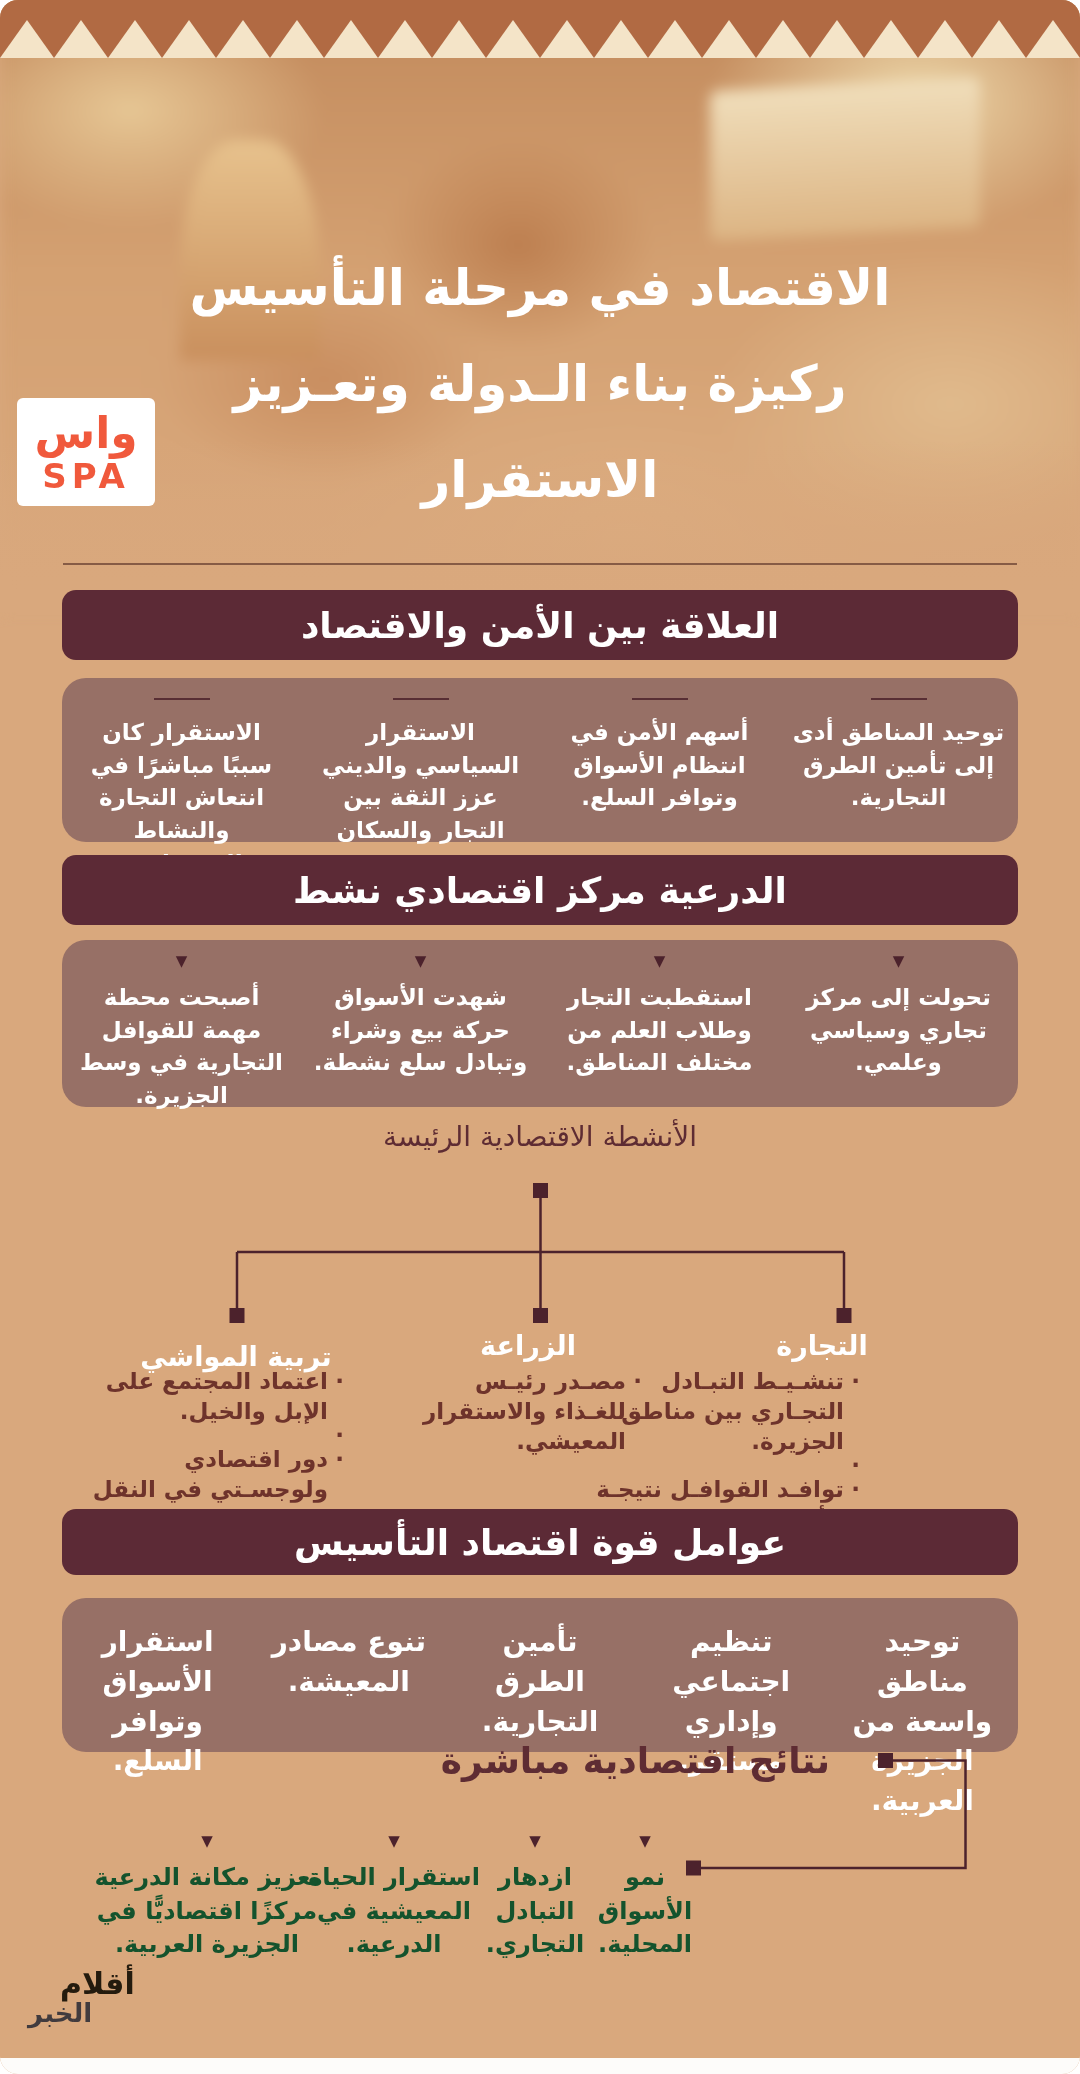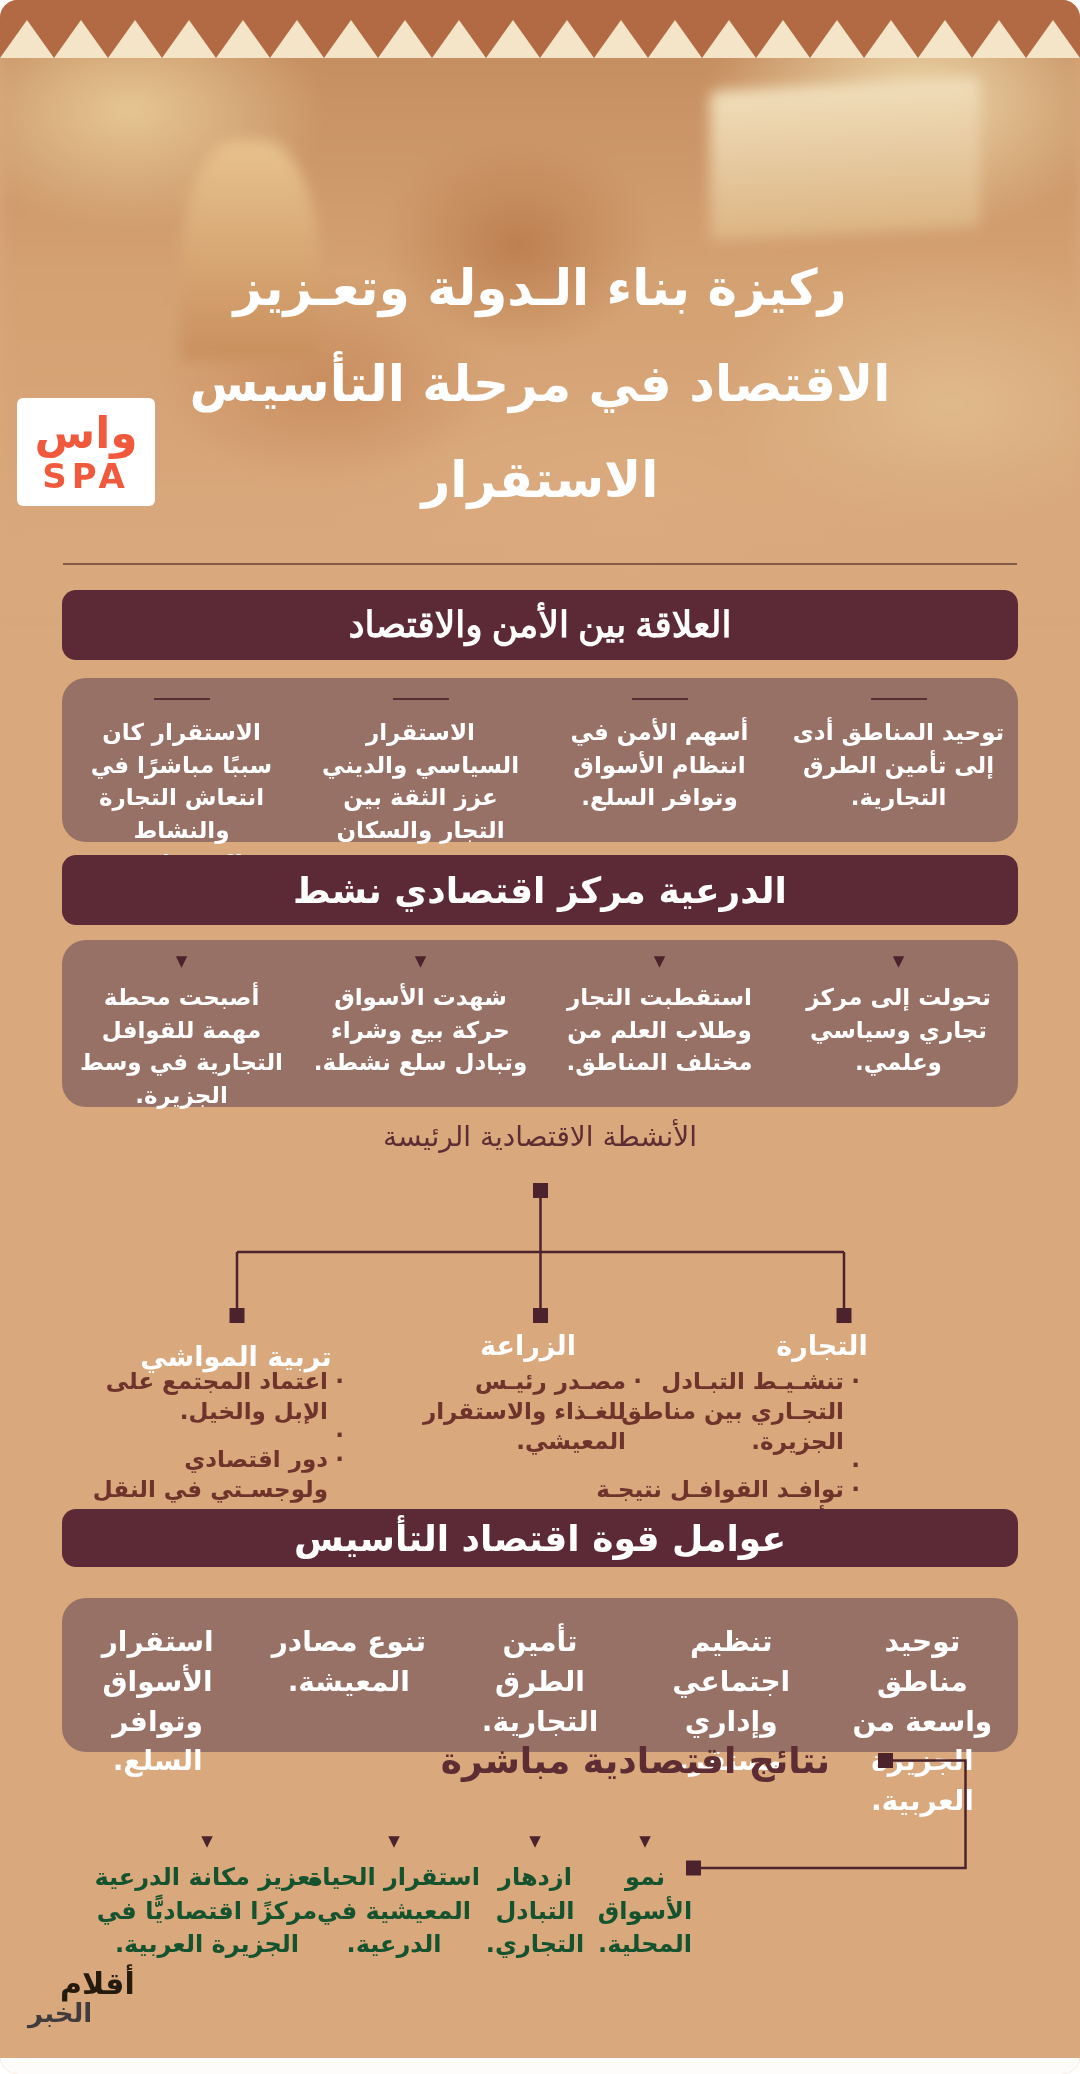--- a/index.html
+++ b/index.html
@@ -36,23 +36,23 @@
   .hero-title .tline{height:96px;line-height:96px;}
   .spa-logo{position:absolute;left:17px;top:398px;width:138px;height:108px;background:#ffffff;
     border-radius:6px;display:flex;flex-direction:column;align-items:center;justify-content:center;
     color:#f0593c;font-weight:bold;line-height:1;}
   .spa-logo .ar{font-size:44px;letter-spacing:1px;}
   .spa-logo .en{font-size:34px;letter-spacing:5px;direction:ltr;margin-top:4px;}
   .divider{position:absolute;top:563px;left:63px;width:954px;border-top:2px solid #6a4233;opacity:.75;}
   
   .bar{position:absolute;left:62px;width:956px;background:#5c2a36;border-radius:14px;
     display:flex;align-items:center;justify-content:center;color:#fff;font-weight:bold;font-size:36px;}
-  .bar1{top:590px;height:70px;font-family:Liberation Serif, serif;}
+  .bar1{top:590px;height:70px;}
   .bar2{top:855px;height:70px;}
-  .bar3{top:1509px;height:58px;}
+  .bar3{top:1509px;height:66px;}
   .card{position:absolute;left:62px;width:956px;background:#977066;border-radius:24px;
     display:grid;color:#fff;font-weight:bold;text-align:center;}
   .card1{top:678px;height:164px;grid-template-columns:repeat(4,1fr);padding-top:20px;box-sizing:border-box;}
   .card2{top:940px;height:167px;grid-template-columns:repeat(4,1fr);padding-top:14px;box-sizing:border-box;}
   .card3{top:1598px;height:154px;grid-template-columns:repeat(5,1fr);padding-top:24px;box-sizing:border-box;}
   .cell{padding:0 12px;font-size:23px;line-height:1.42;}
   .card3 .cell{padding:0 18px;font-size:28px;}
   .dash{width:56px;border-top:2px solid #4c222c;margin:0 auto 16px auto;height:0;opacity:.85;}
   .tri{font-size:15px;line-height:1;color:#4c222c;margin-bottom:12px;font-weight:normal;}
   
@@ -100,22 +100,22 @@
   <svg class="zigzag" width="1080" height="42">
     <defs>
       <pattern id="zz" width="54" height="42" patternUnits="userSpaceOnUse">
         <path d="M0 42 L27 4 L54 42 Z" fill="#f4e4c8"></path>
       </pattern>
     </defs>
     <rect width="1080" height="42" fill="url(#zz)"></rect>
   </svg>
 
   <div class="hero-title">
+    <div class="tline">الاقتصاد في مرحلة التأسيس</div>
     <div class="tline">ركيزة بناء الـدولة وتعـزيز</div>
-    <div class="tline">الاقتصاد في مرحلة التأسيس</div>
     <div class="tline">الاستقرار</div>
   </div>
 
   <div class="spa-logo">
     <div class="ar">واس</div>
     <div class="en">SPA</div>
   </div>
 
   <div class="divider"></div>
 

